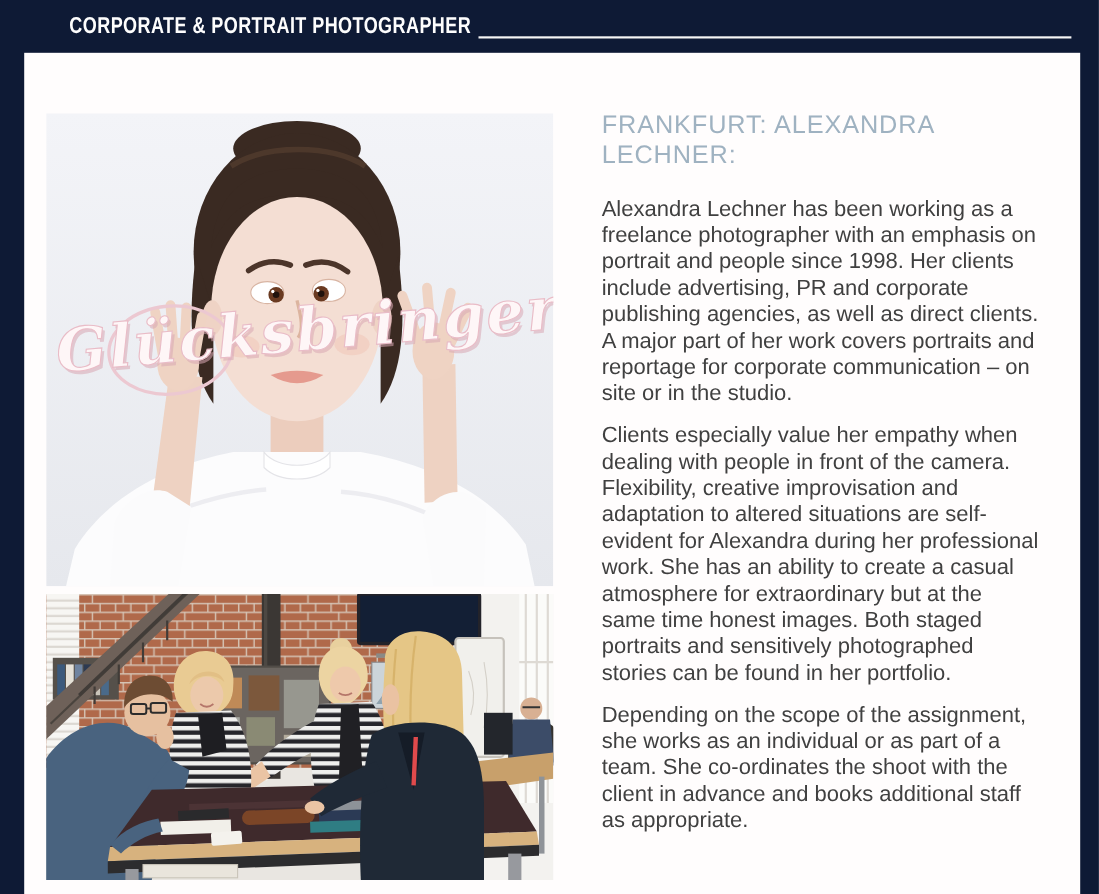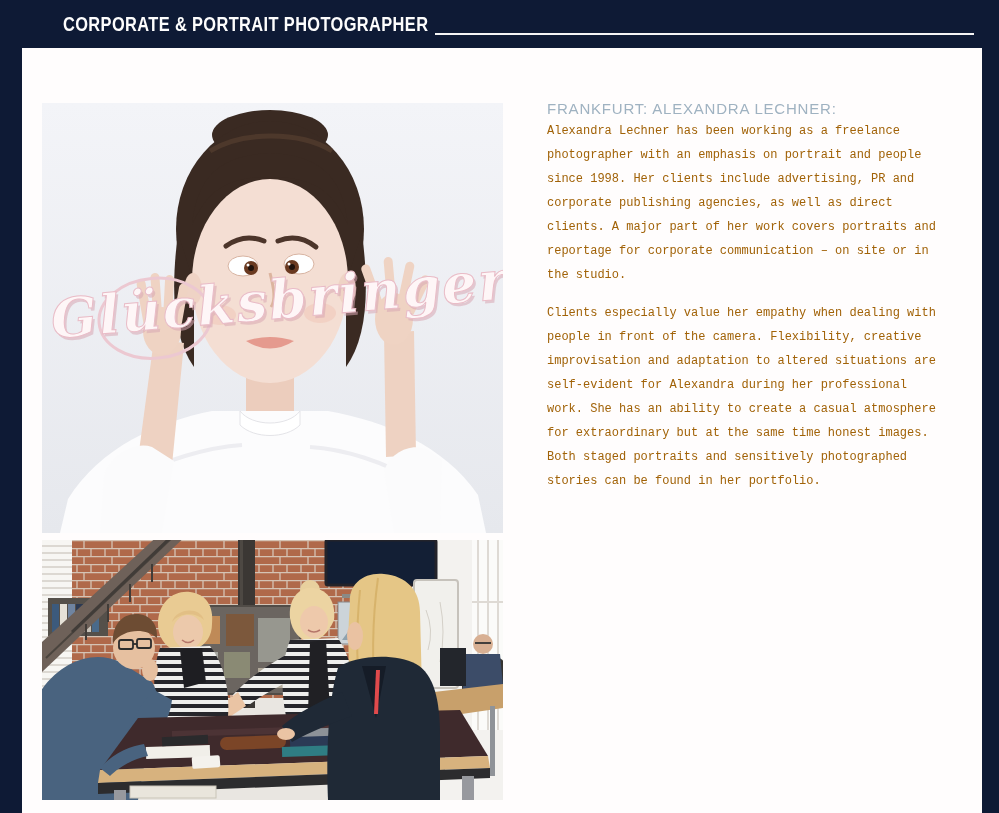--- a/index.html
+++ b/index.html
@@ -26,29 +26,28 @@
     position: absolute; left: 22px; top: 48px; width: 960px; bottom: 0;
     background: #fffdfd; display: flex;
   }
   .photo-col { margin: 55px 0 0 20px; width: 461px; flex: 0 0 auto; }
   figure { margin: 0; padding: 0; }
   .photo-portrait { width: 461px; height: 430px; margin-bottom: 7px; }
   .photo-office { width: 461px; height: 260px; }
   .photo-portrait svg, .photo-office svg { display: block; }
   .text-col { margin: 52px 0 0 44px; width: 400px; flex: 0 0 auto; }
   .article-heading {
-    margin: 0 0 2px 0;
-    font-size: 15px; font-weight: 400;
+    margin: 0 0 24px 0;
+    font-size: 23px; font-weight: 400;
     color: #9fb2c1; letter-spacing: 0.8px;
   }
   .text-col p {
     margin: 0 0 14px 0;
-    font-size: 12px; line-height: 24px;
-    color: #a16207;
-    font-family: Liberation Mono, monospace;
+    font-size: 20px; line-height: 24px;
+    color: #404040;
   }
   .sign-text {
     font-family: "DejaVu Serif", serif;
     font-style: italic; font-weight: 600;
     letter-spacing: 2px;
   }
 </style>
 </head>
 <body>
 
@@ -267,15 +266,16 @@
         <path d="M300,152 C276,162 254,174 240,186 L250,202 C268,192 292,182 310,176 Z" fill="#1f2936"></path>
         <ellipse cx="244" cy="194" rx="9" ry="6" fill="#eac4a4"></ellipse>
       </svg>
     </figure>
   </div>
 
   <div class="text-col">
     <h2 class="article-heading">FRANKFURT: ALEXANDRA LECHNER:</h2>
     <p>Alexandra Lechner has been working as a freelance photographer with an emphasis on portrait and people since 1998. Her clients include advertising, PR and corporate publishing agencies, as well as direct clients. A major part of her work covers portraits and reportage for corporate communication – on site or in the studio.</p>
     <p>Clients especially value her empathy when dealing with people in front of the camera. Flexibility, creative improvisation and adaptation to altered situations are self-evident for Alexandra during her professional work. She has an ability to create a casual atmosphere for extraordinary but at the same time honest images. Both staged portraits and sensitively photographed stories can be found in her portfolio.</p>
+    <p>Depending on the scope of the assignment, she works as an individual or as part of a team. She co-ordinates the shoot with the client in advance and books additional staff as appropriate.</p>
   </div>
 
 </main>
 
 </body></html>

